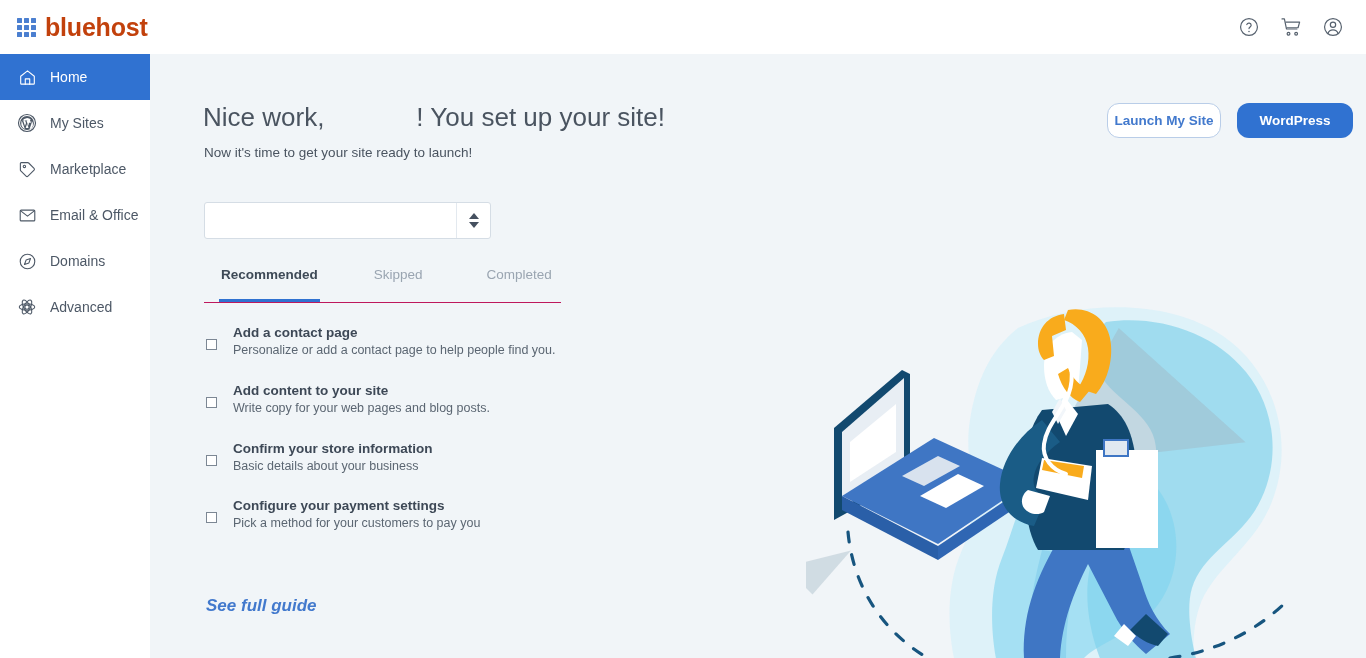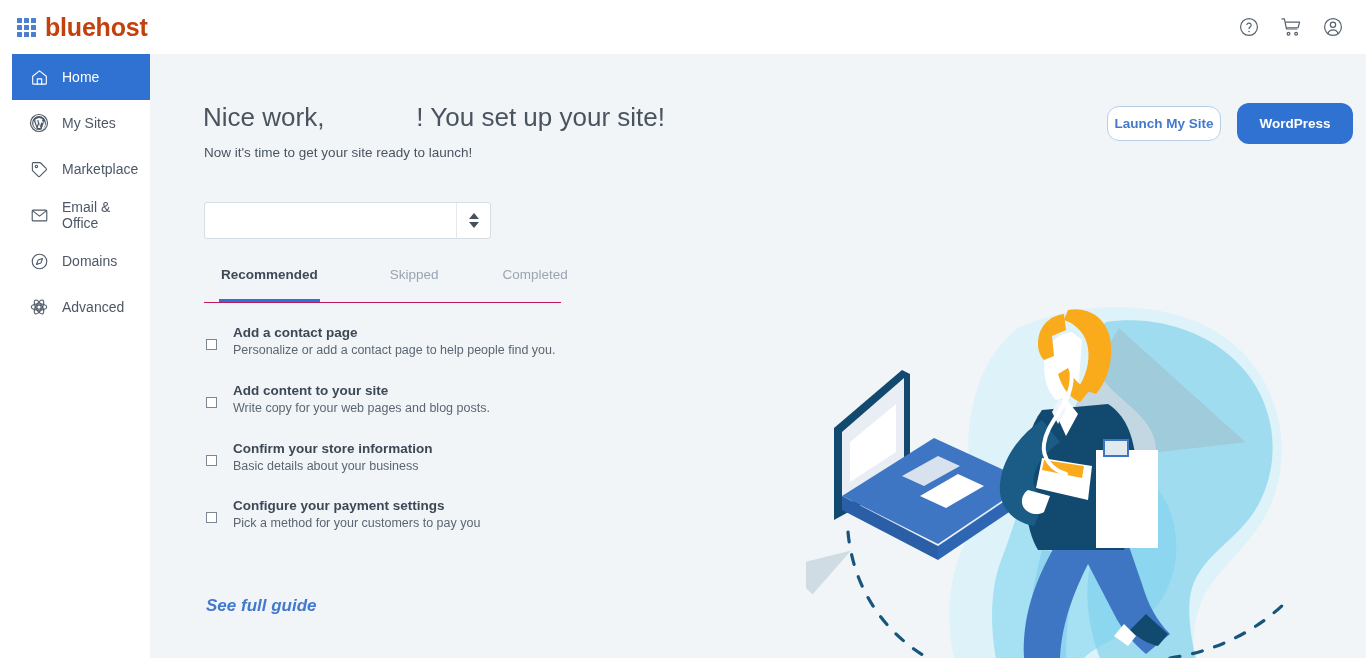--- a/index.html
+++ b/index.html
@@ -37,21 +37,20 @@
     gap: 20px; padding-right: 22px;
   }
   .tb-icon { width: 22px; height: 22px; color: #56616e; cursor: pointer; display:block; }
 
   
   .sidebar {
     position: absolute; top: 54px; left: 0;
     width: 150px; height: 604px;
     background: #ffffff;
     z-index: 20;
-    padding-left: 12px;
   }
   .nav-item {
     display: flex; align-items: center;
     height: 46px; padding-left: 16px;
     color: #4d5866; font-size: 14px;
     cursor: pointer; text-decoration: none;
   }
   .nav-item .ni-icon {
     width: 22px; height: 22px; margin-right: 12px;
     display: flex; align-items: center; justify-content: center;
@@ -89,21 +88,21 @@
     border-radius: 12px; cursor: pointer;
     display: flex; align-items: center; justify-content: center;
     font-family: "Liberation Sans", sans-serif;
   }
   .btn-outline {
     width: 114px; height: 35px;
     background: #ffffff; color: #4279cd;
     border: 1px solid #b9cde8;
   }
   .btn-primary {
-    width: 116px; height: 41px;
+    width: 116px; height: 35px;
     background: #3072d1; color: #ffffff; border: none;
   }
 
   .select-wrap {
     position: absolute; left: 54px; top: 148px;
     width: 287px; height: 37px;
     background: #ffffff;
     border: 1px solid #d5dde5;
     border-radius: 3px;
     display: flex; align-items: center;
@@ -137,21 +136,21 @@
   .tab {
     font-size: 13.5px; color: #9aa5b1;
     padding: 0 2px 13px 2px;
     cursor: pointer; white-space: nowrap;
   }
   .tab.active {
     color: #3e4a57; font-weight: bold;
     border-bottom: 3px solid #3072d1;
   }
   .tab:nth-child(1) { margin-left: 15px; }
-  .tab:nth-child(2) { margin-left: 68px; }
+  .tab:nth-child(2) { margin-left: 52px; }
   .tab:nth-child(3) { margin-left: 60px; }
 
   .checklist { position: absolute; left: 54px; top: 270px; width: 520px; }
   .ck-item {
     display: flex; align-items: flex-start;
     margin-bottom: 23px; cursor: pointer;
   }
   .ck-box {
     width: 11px; height: 11px;
     border: 1.5px solid #7c8794;

